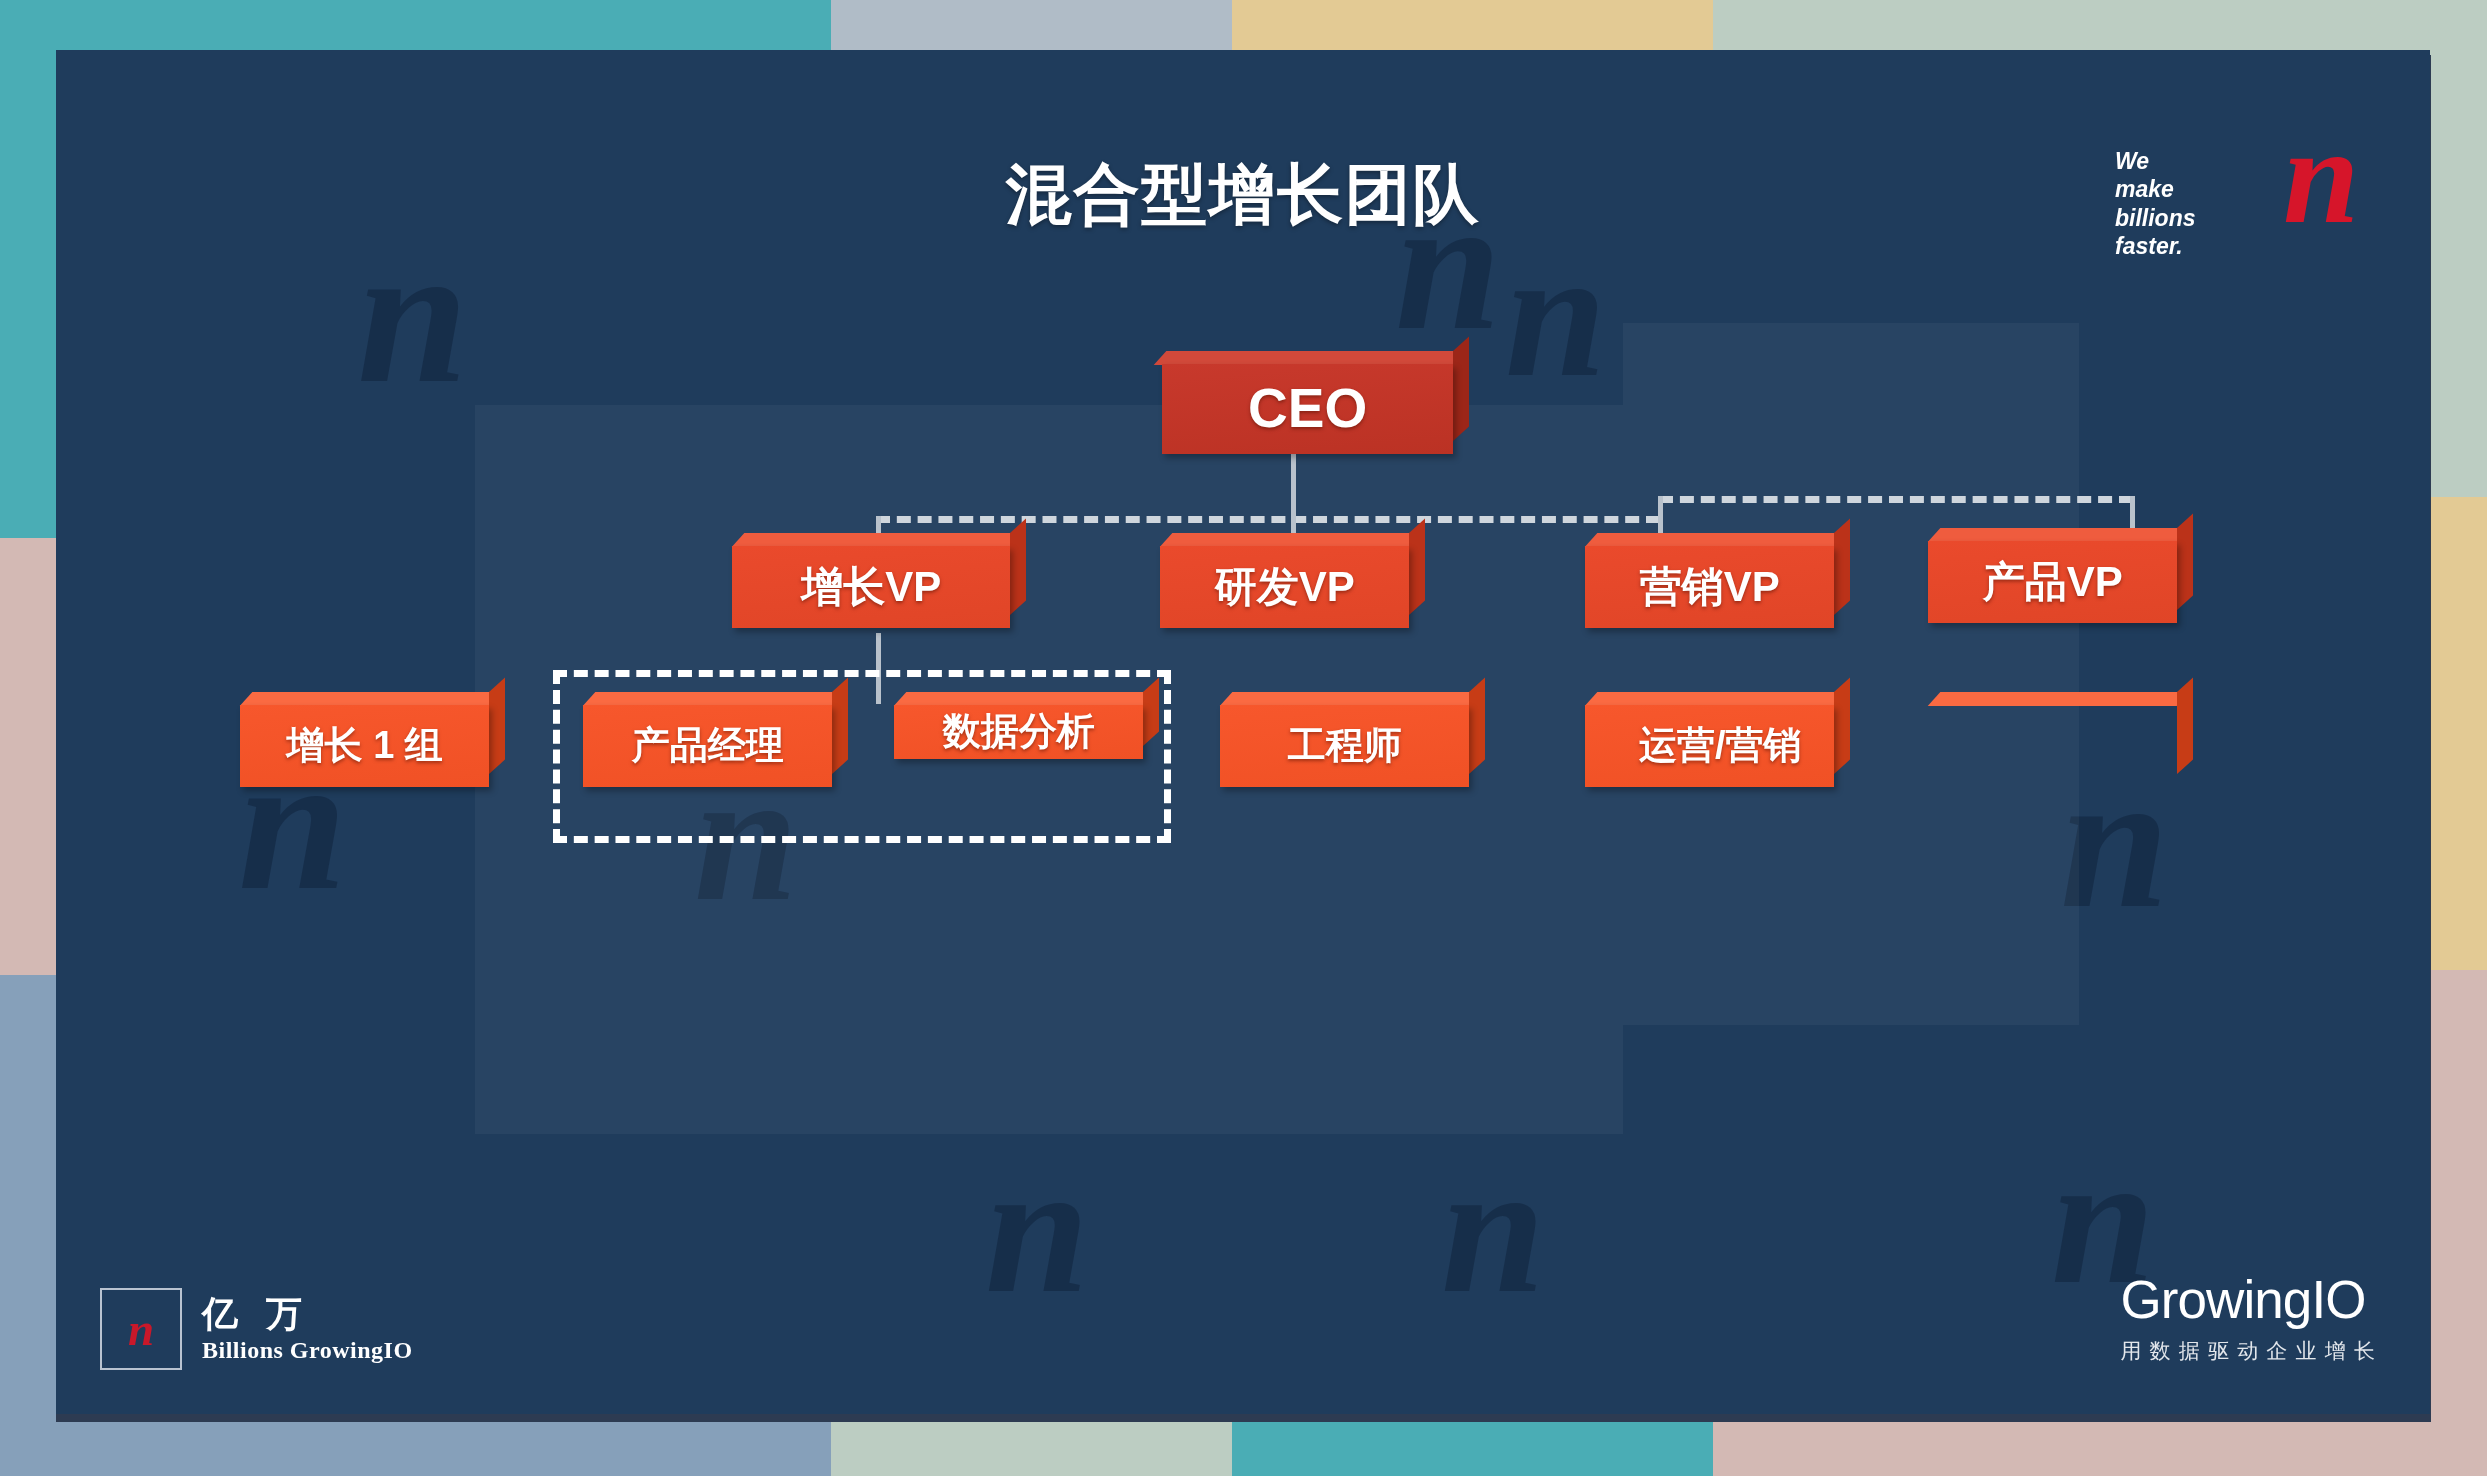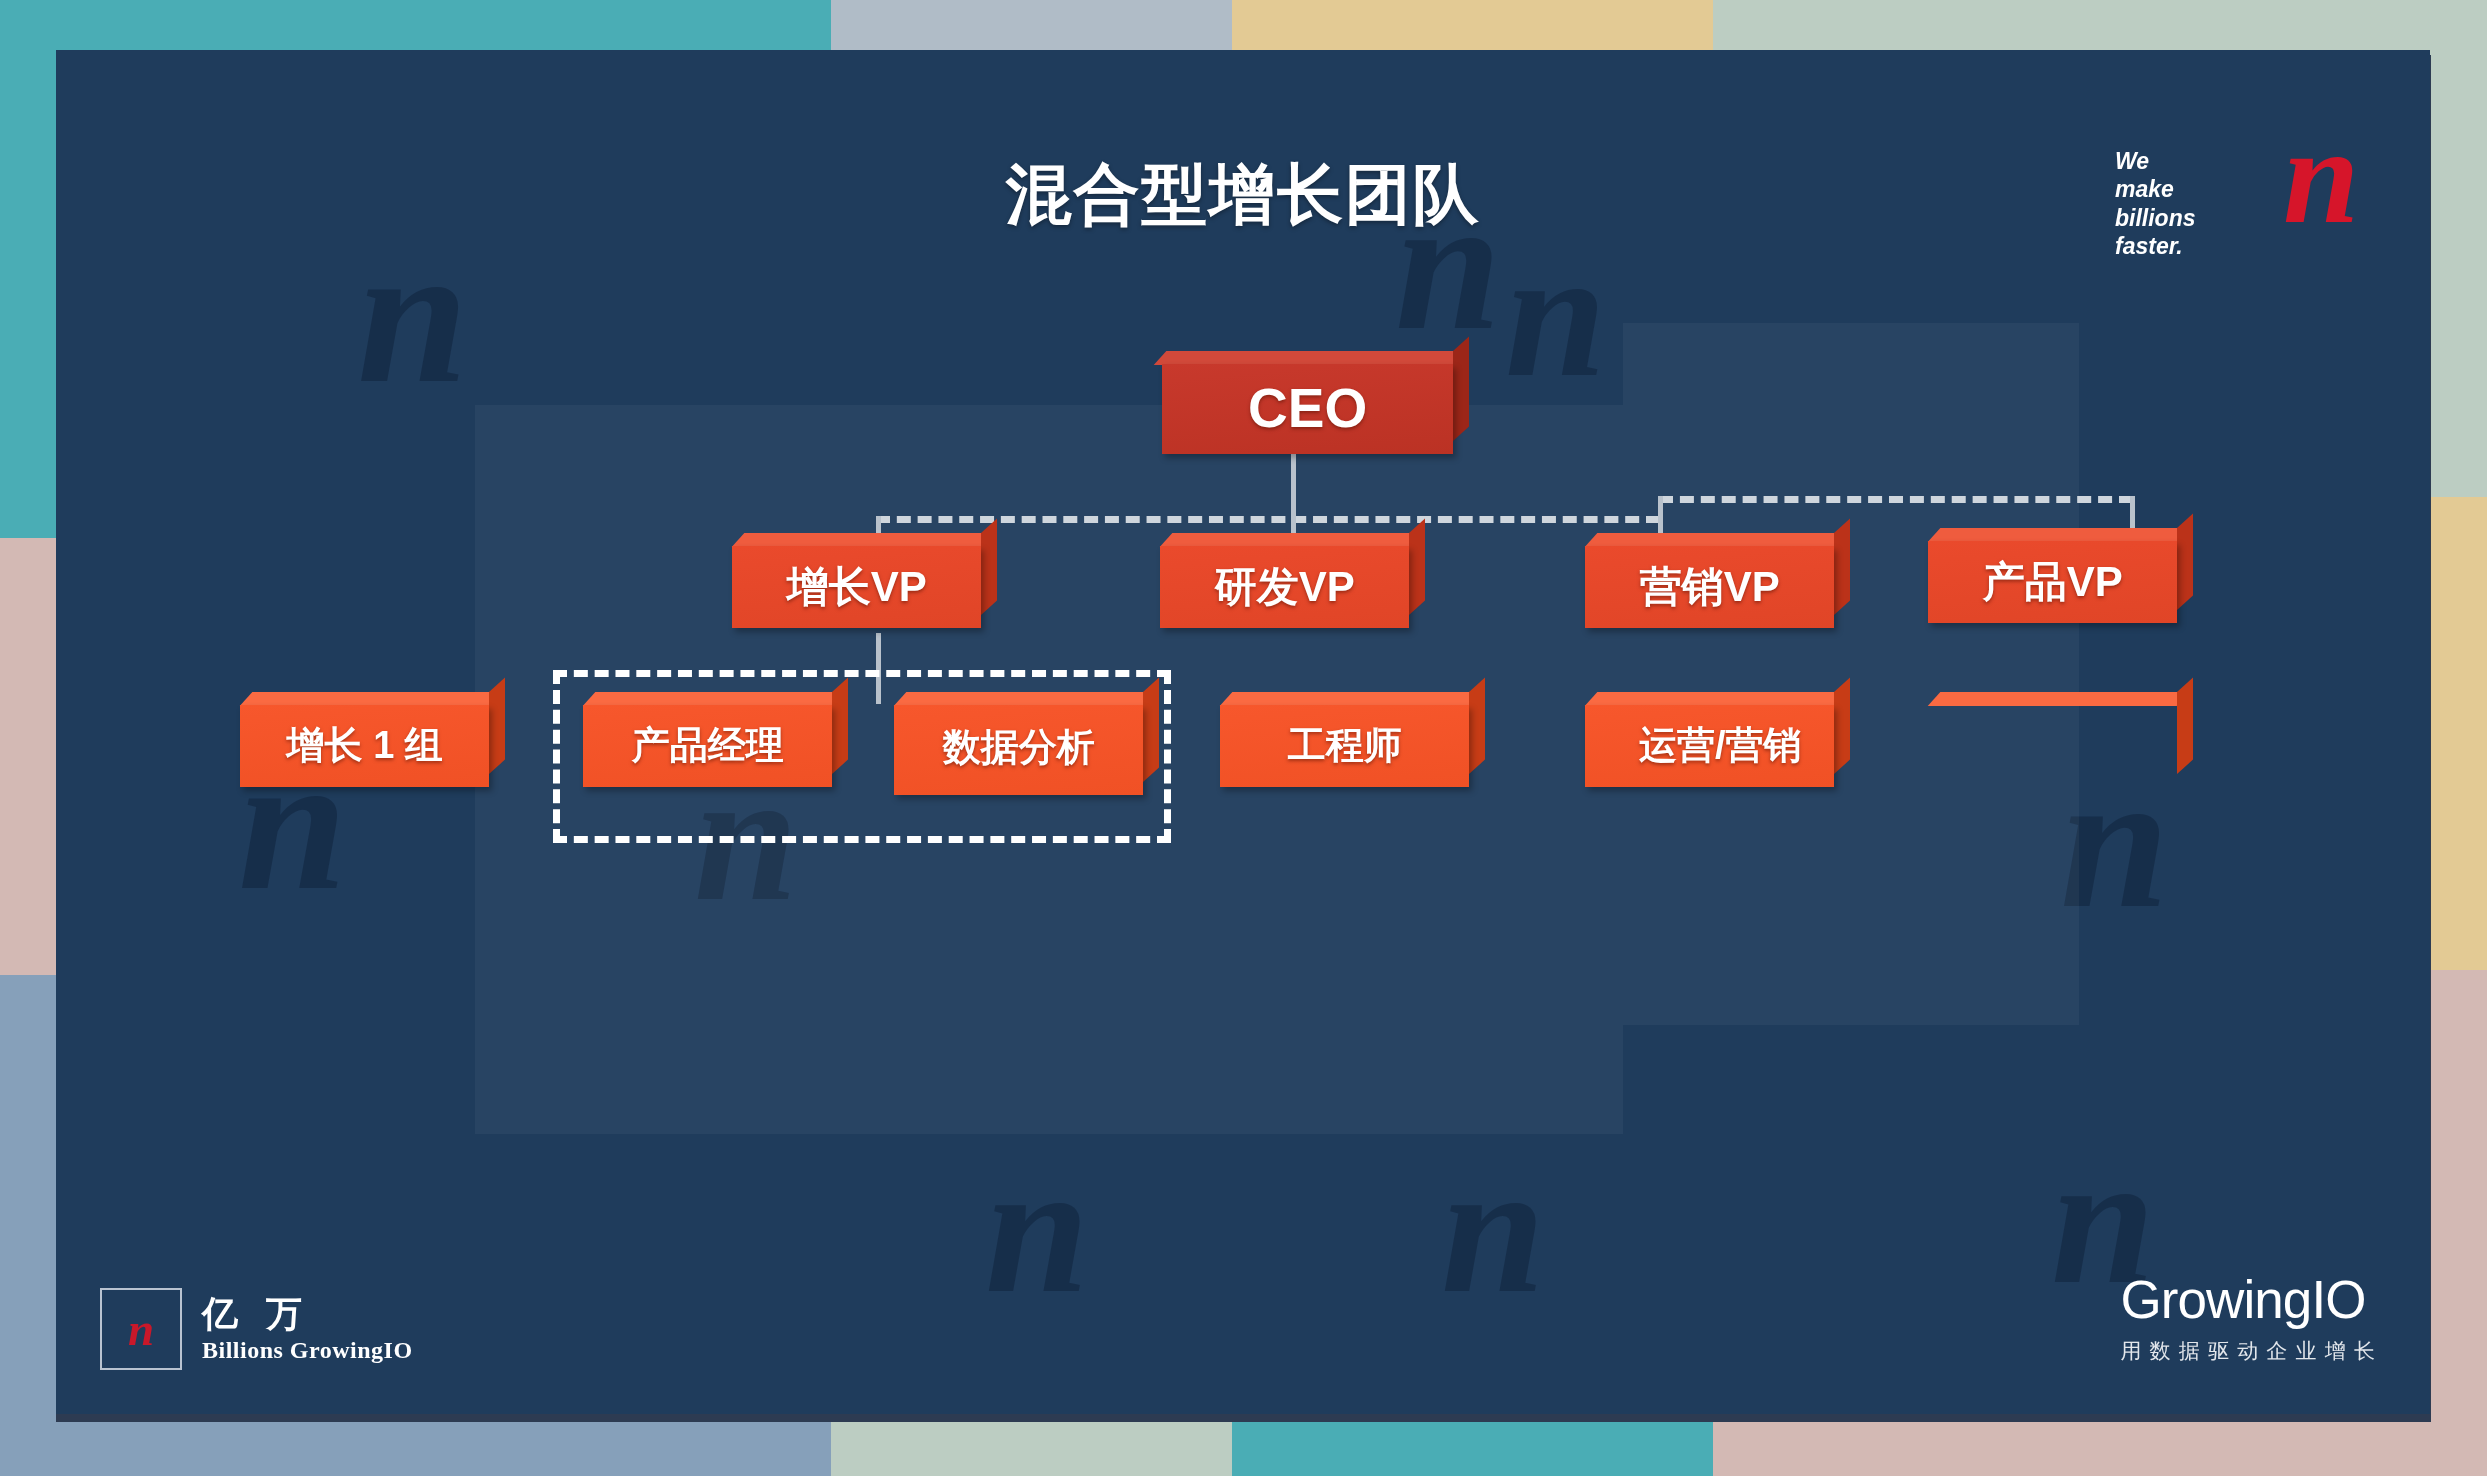--- a/index.html
+++ b/index.html
@@ -312,21 +312,21 @@
       <div class="vline" style="left:925px;top:654px;width:4.6px;height:38px;"></div>
 
       <div id="group-box" style="left:497px;top:620px;width:618px;height:173px;"></div>
 
       <div class="cube dark" style="left:1098px;top:301px;width:314px;height:103px;">
         <div class="top"></div>
         <div class="side"></div>
         <div class="face" style="font-size:55px;margin-left:8px;">CEO</div>
       </div>
 
-      <div class="cube mid" style="left:676px;top:483px;width:264px;height:95px;">
+      <div class="cube mid" style="left:676px;top:483px;width:293px;height:95px;">
         <div class="top"></div>
         <div class="side"></div>
         <div class="face" style="font-size:42px;">增长VP</div>
       </div>
 
       <div class="cube mid" style="left:1104px;top:483px;width:264px;height:95px;">
         <div class="top"></div>
         <div class="side"></div>
         <div class="face" style="font-size:42px;">研发VP</div>
       </div>
@@ -348,21 +348,21 @@
         <div class="side"></div>
         <div class="face" style="font-size:38px;">增长 1 组</div>
       </div>
 
       <div class="cube bright" style="left:527px;top:642px;width:264px;height:95px;">
         <div class="top"></div>
         <div class="side"></div>
         <div class="face" style="font-size:38px;">产品经理</div>
       </div>
 
-      <div class="cube bright" style="left:838px;top:642px;width:264px;height:103px;font-family:Liberation Mono, monospace;">
+      <div class="cube bright" style="left:838px;top:642px;width:264px;height:67px;">
         <div class="top"></div>
         <div class="side"></div>
         <div class="face" style="font-size:38px;">数据分析</div>
       </div>
 
       <div class="cube bright" style="left:1164px;top:642px;width:264px;height:95px;">
         <div class="top"></div>
         <div class="side"></div>
         <div class="face" style="font-size:38px;">工程师</div>
       </div>

